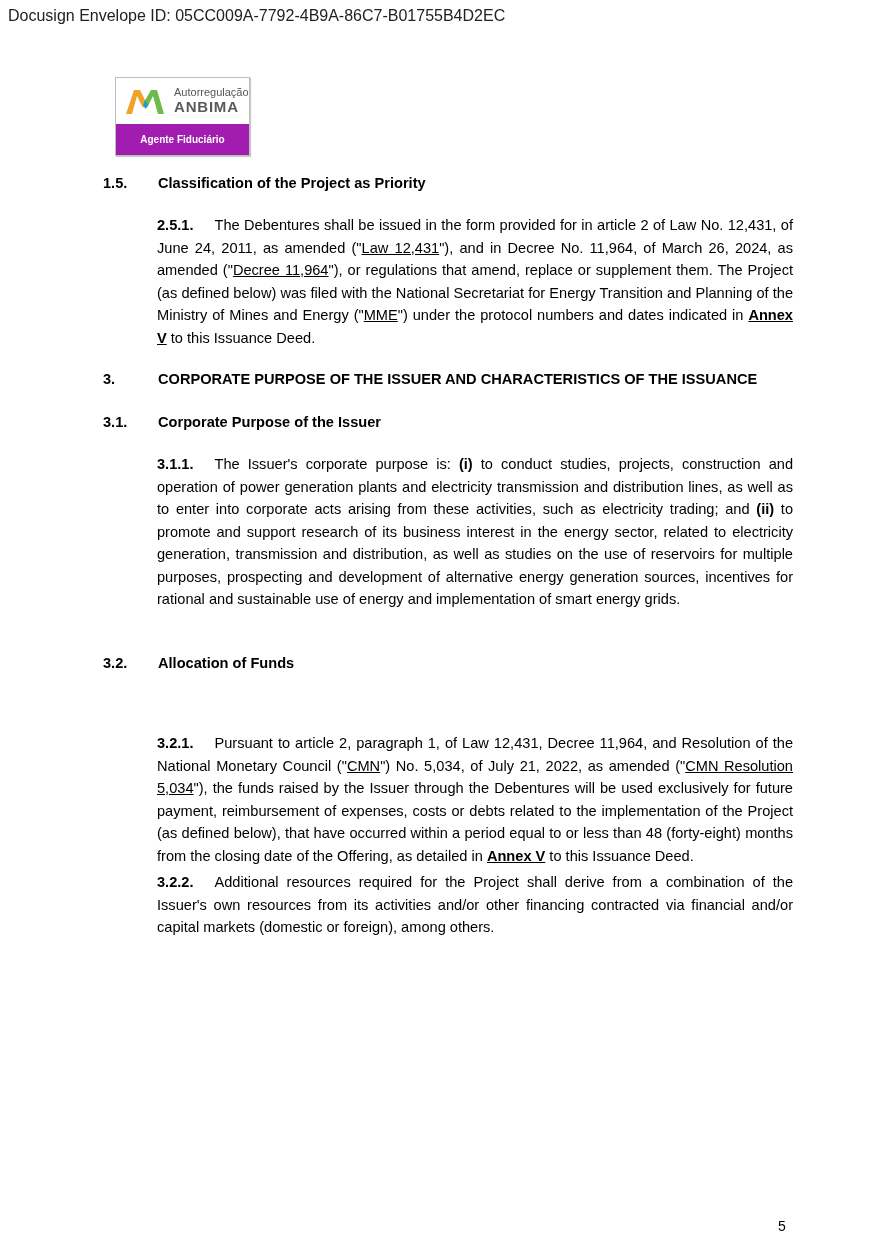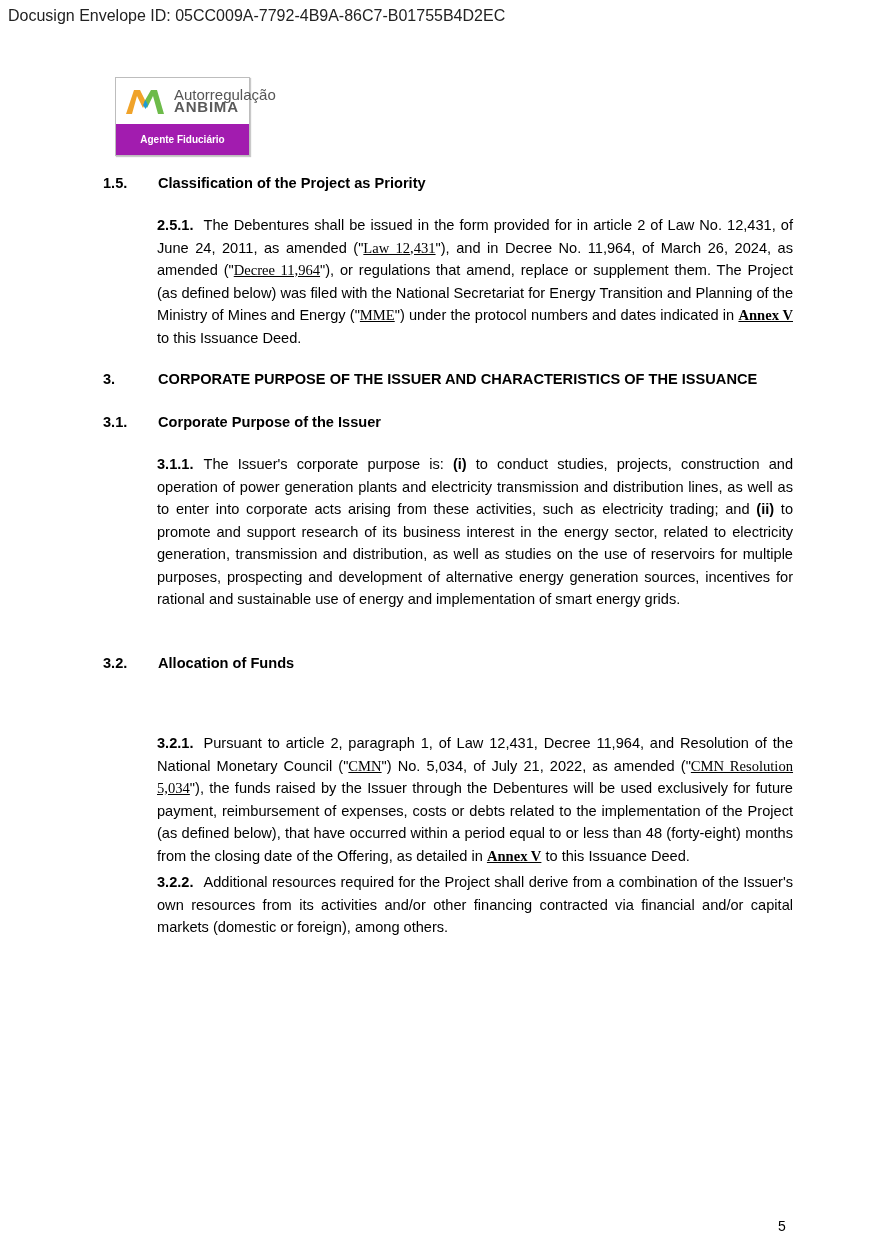--- a/index.html
+++ b/index.html
@@ -9,37 +9,37 @@
     font-family: "Liberation Sans", sans-serif; font-size: 16px; color: #222;
   }
   .logo {
     position: absolute; left: 115px; top: 77px; width: 133px; height: 77px;
     border: 1px solid #bdbdbd; box-shadow: 1px 1px 1px #c9c9c9; background: #fff;
   }
   .logo-top { position: relative; height: 46px; }
   .logo-mark { position: absolute; left: 10px; top: 10px; width: 38px; height: 26px; }
   .logo-sub {
     position: absolute; left: 58px; top: 8px;
-    font-family: "Liberation Sans", sans-serif; font-size: 15px; color: #555;
+    font-family: "Liberation Sans", sans-serif; font-size: 11px; color: #555;
   }
   .logo-name {
     position: absolute; left: 58px; top: 20px;
     font-family: "Liberation Sans", sans-serif; font-size: 15px; font-weight: bold; color: #5a5a5a; letter-spacing: 0.8px; text-align: center;
   }
   .logo-bottom {
     position: absolute; left: 0; right: 0; bottom: 0; height: 31px; background: #a21caf;
     color: #fff; font-family: "Liberation Sans", sans-serif; font-size: 10px; font-weight: bold;
     display: flex; align-items: center; justify-content: center;
   }
   .doc { font-family: "Liberation Sans", sans-serif; font-size: 14.6px; line-height: 22.5px; }
   .heading { position: absolute; left: 103px; font-weight: bold; white-space: nowrap; }
   .heading .num { display: inline-block; width: 55px; }
   .para { position: absolute; left: 157px; width: 636px; text-align: justify; }
-  .para .pnum { font-weight: bold; margin-right: 10px; }
-  .u { text-decoration: underline; font-family: Liberation Serif, serif; }
+  .para .pnum { font-weight: bold; margin-right: 21px; }
+  .u { text-decoration: underline; }
   .b { font-weight: bold; }
   .page-number {
     position: absolute; left: 778px; top: 1218px;
     font-family: "Liberation Sans", sans-serif; font-size: 14px;
   }
 </style>
 </head>
 <body>
 
 <div class="envelope">Docusign Envelope ID: 05CC009A-7792-4B9A-86C7-B01755B4D2EC</div>

